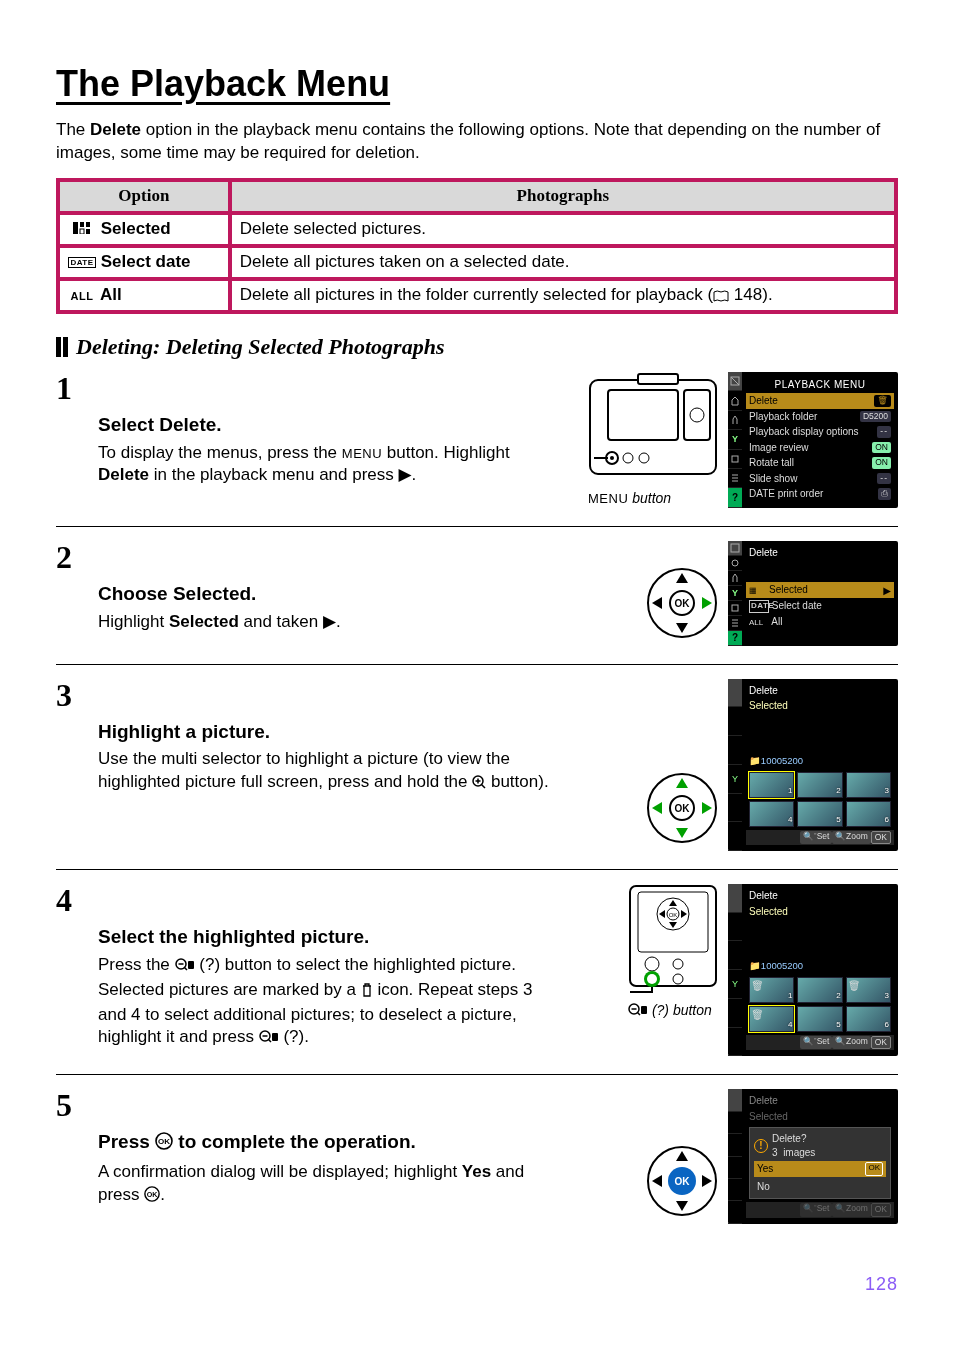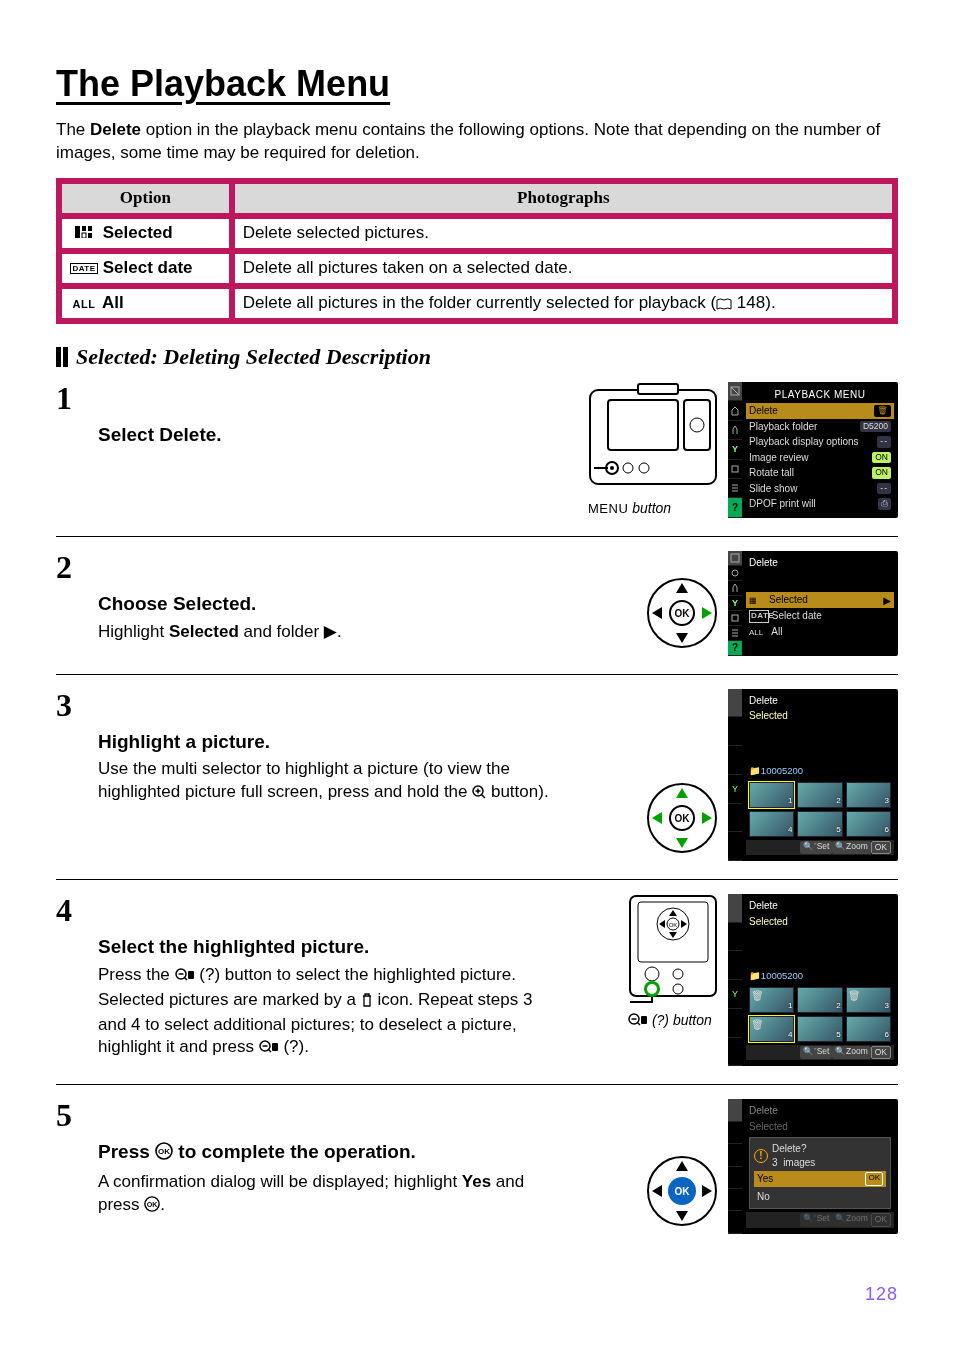--- a/index.html
+++ b/index.html
@@ -5,21 +5,21 @@
   * { box-sizing: border-box; margin: 0; padding: 0; }
   html, body { width: 954px; background: #fff; font-family: "Helvetica Neue", Arial, sans-serif; color: #000; }
   body { padding: 60px 56px 40px 56px; font-size: 17px; line-height: 1.35; }
 
   .page-title { font-size: 36px; font-weight: 700; text-decoration: underline; text-underline-offset: 6px; margin-bottom: 10px; }
   .intro { margin-bottom: 14px; }
   .intro b { font-weight: 700; }
 
   
   table.opts { width: 100%; border-collapse: collapse; margin-bottom: 18px; }
-  table.opts th, table.opts td { border: 6px solid #be185d; padding: 3px 8px; vertical-align: middle; }
+  table.opts th, table.opts td { border: 4px solid #be185d; padding: 3px 8px; vertical-align: middle; }
   table.opts th { background: #d9d9d9; font-weight: 700; text-align: center; font-family: "Times New Roman", serif; font-style: normal; }
   table.opts td.opt { font-weight: 700; white-space: nowrap; }
   .row-icon { display: inline-block; width: 28px; text-align: center; font-size: 12px; vertical-align: middle; }
   .icon-grid svg, .icon-date-box, .icon-all { vertical-align: middle; }
   .icon-date-box { border: 1px solid #000; font-size: 8px; padding: 0 1px; letter-spacing: .5px; font-weight:700;}
   .icon-all { font-size: 11px; font-weight: 700; letter-spacing: .5px; }
   .book-icon { display:inline-block; width:16px; height:12px; vertical-align:-2px; }
 
   .section-heading { display:flex; align-items:center; font-family: "Times New Roman", serif; font-size: 22px; font-weight: 700; font-style: italic; margin: 8px 0 6px; }
   .section-heading .bars { display:inline-flex; gap:2px; margin-right:8px; }
@@ -46,21 +46,21 @@
   .lcd .side-tabs { position:absolute; left:0; top:0; bottom:0; width:14px; display:flex; flex-direction:column; }
   .lcd .side-tabs span { flex:1; border-bottom:1px solid #222; display:flex; align-items:center; justify-content:center; }
   .lcd .side-tabs span svg { width:10px; height:10px; }
   .lcd .side-tabs .help { background:#0a5; color:#000; font-weight:700; }
   .lcd .content { margin-left:14px; padding:0 4px 2px 4px; }
   .lcd .title-bar { text-align:center; padding:2px 0; font-size:10px; letter-spacing:.5px; color:#fff; }
   .lcd .menu-row { display:flex; justify-content:space-between; align-items:center; padding:1px 3px; }
   .lcd .menu-row.hi { background:#b88b1a; color:#000; }
   .lcd .menu-row.hi .badge { background:#000; color:#b88b1a; }
   .lcd .badge { background:#334; border-radius:2px; font-size:8.5px; padding:0 3px; }
-  .lcd .badge.on { background:#bef264; color:#000;margin-left:28px; }
+  .lcd .badge.on { background:#86efac; color:#000;margin-left:28px; }
   .lcd .badge.dash { letter-spacing:1px; }
   .lcd .subtitle { color:#ffb; font-size:10px; padding:1px 3px; }
   .lcd .thumb-grid { display:grid; grid-template-columns: repeat(3, 1fr); gap:3px; padding:3px; }
   .lcd .thumb { background:linear-gradient(135deg,#6aa,#356); border:1px solid #223; height:26px; position:relative; }
   .lcd .thumb .n { position:absolute; right:1px; bottom:0; font-size:8px; color:#fff; text-shadow:0 0 2px #000;}
   .lcd .thumb.sel { outline:1px solid #ff0; }
   .lcd .thumb .trash { position:absolute; left:1px; top:1px; }
   .lcd .bottom-bar { display:flex; justify-content:flex-end; padding:1px 3px; font-size:8.5px; background:#222; }
   .lcd .bottom-bar .btn { background:#444; border-radius:2px; padding:0 3px; }
   .lcd .folder-line { padding:1px 3px; color:#9cf; font-size:9.5px;margin-top:40px; }
@@ -137,29 +137,32 @@
       </td>
     </tr>
   </tbody>
 </table>
 
 <div class="section-heading">
   <span class="bars">
       <span></span>
       <span></span>
     </span>
-  <span>Selected: Deleting Selected Description</span>
+  <span>Deleting: Deleting Selected Photographs</span>
 </div>
 
 <div class="steps">
 
   <div class="step">
     <div class="step-num">1</div>
     <div class="step-body">
       <div class="step-title">Select Delete.</div>
+      <p>
+        <span>To display the menus, press the </span><span class="menu-word">MENU</span><span> button. Highlight </span><b>Delete</b><span> in the playback menu and press ▶.</span>
+      </p>
     </div>
     <div class="step-side">
       <div>
         <div class="camera-back">
           <svg viewBox="0 0 130 110">
             <rect x="2" y="8" width="126" height="94" rx="8" fill="#fff" stroke="#000" stroke-width="2"></rect>
             <rect x="50" y="2" width="40" height="10" rx="2" fill="#fff" stroke="#000" stroke-width="2"></rect>
             <rect x="20" y="18" width="70" height="50" rx="3" fill="#fff" stroke="#000" stroke-width="2"></rect>
             <rect x="96" y="18" width="26" height="50" rx="3" fill="#fff" stroke="#000" stroke-width="2"></rect>
             <circle cx="109" cy="43" r="7" fill="none" stroke="#000"></circle>
@@ -227,34 +230,34 @@
             </div>
           <div class="menu-row">
               <span>Rotate tall</span>
               <span class="badge on">ON</span>
             </div>
           <div class="menu-row">
               <span>Slide show</span>
               <span class="badge dash">--</span>
             </div>
           <div class="menu-row">
-              <span>DPOF print will</span>
+              <span>DATE print order</span>
               <span class="badge">⎙</span>
             </div>
         </div>
       </div>
     </div>
   </div>
 
   <div class="step">
     <div class="step-num">2</div>
     <div class="step-body">
       <div class="step-title">Choose Selected.</div>
       <p>
-        <span>Highlight </span><b>Selected</b><span> and folder ▶.</span>
+        <span>Highlight </span><b>Selected</b><span> and taken ▶.</span>
       </p>
     </div>
     <div class="step-side">
       <div class="pad" style="align-self:flex-end">
         <svg viewBox="0 0 72 72">
           <circle cx="36" cy="36" r="34" fill="#fff" stroke="#000" stroke-width="2"></circle>
           <circle cx="36" cy="36" r="12" fill="#fff" stroke="#000" stroke-width="2"></circle>
           <text x="36" y="40" text-anchor="middle" font-size="10" font-weight="700">OK</text>
           <polygon points="36,6 30,16 42,16" fill="#000"></polygon>
           <polygon points="36,66 30,56 42,56" fill="#000"></polygon>

